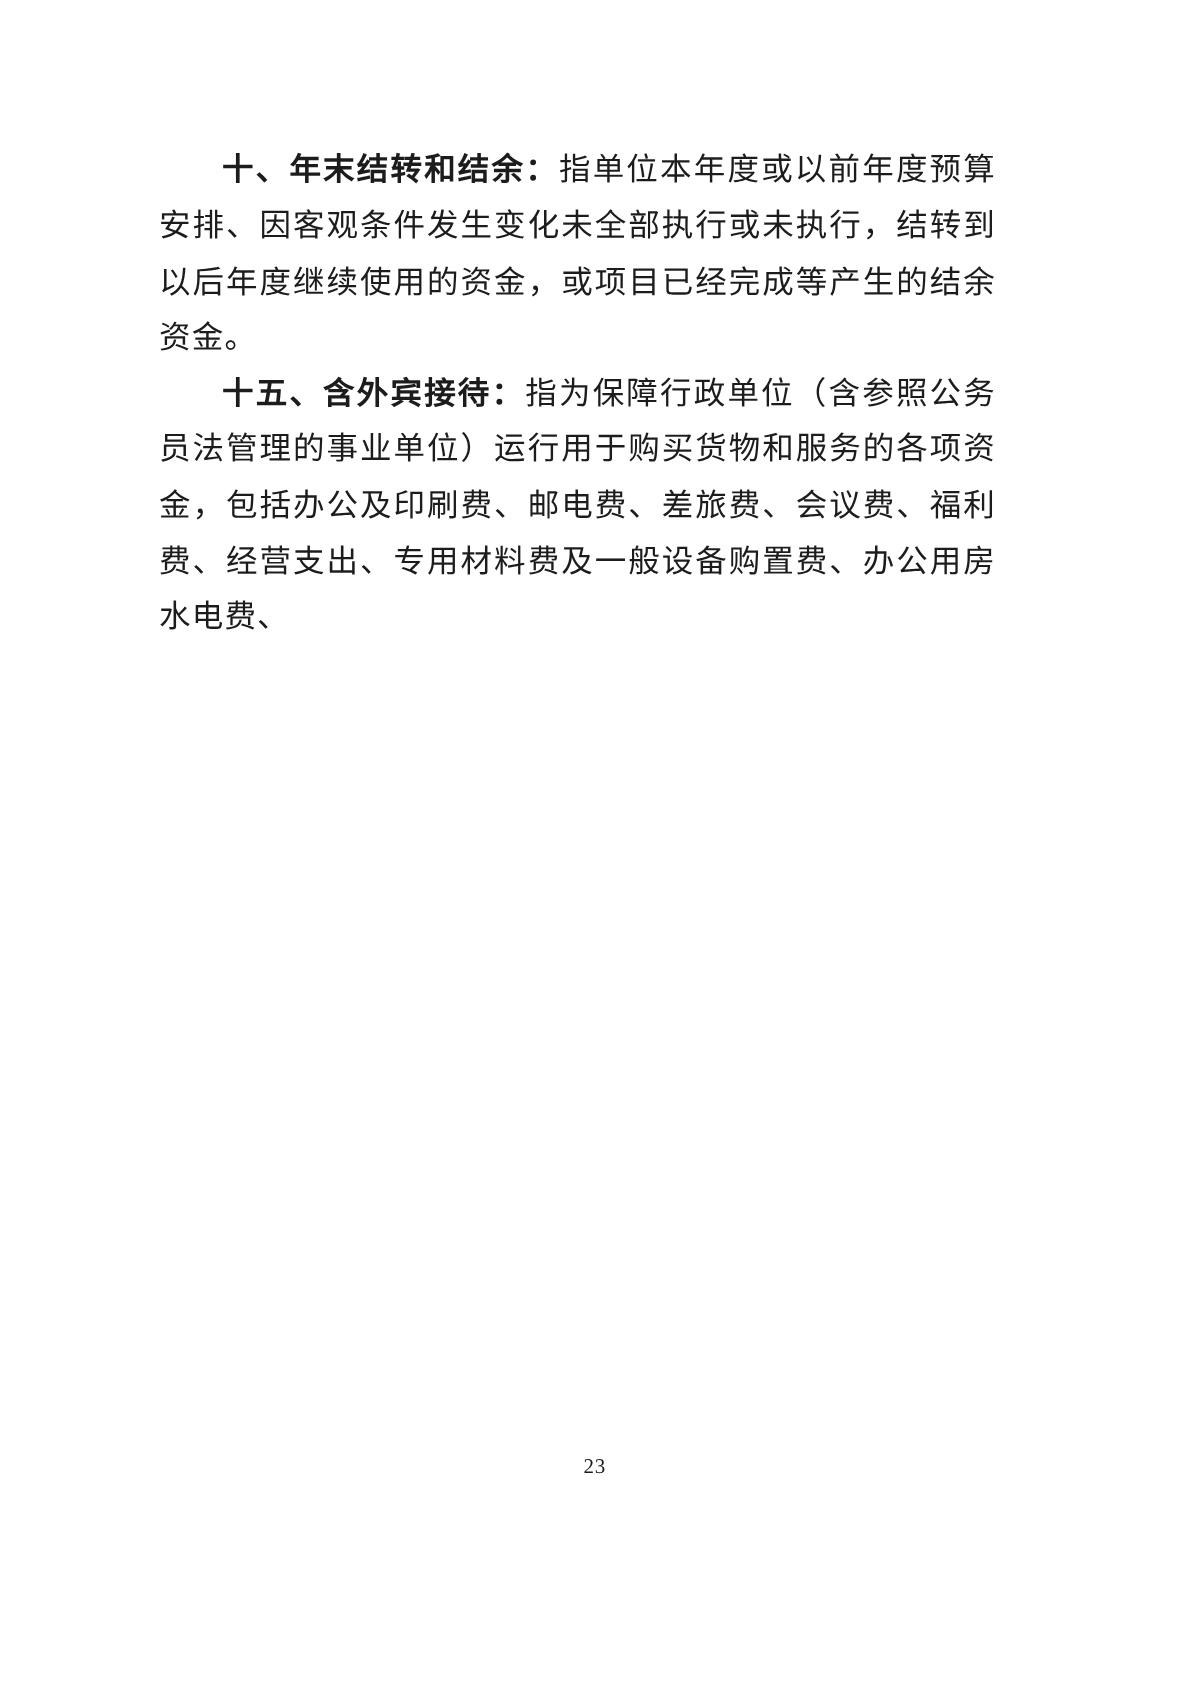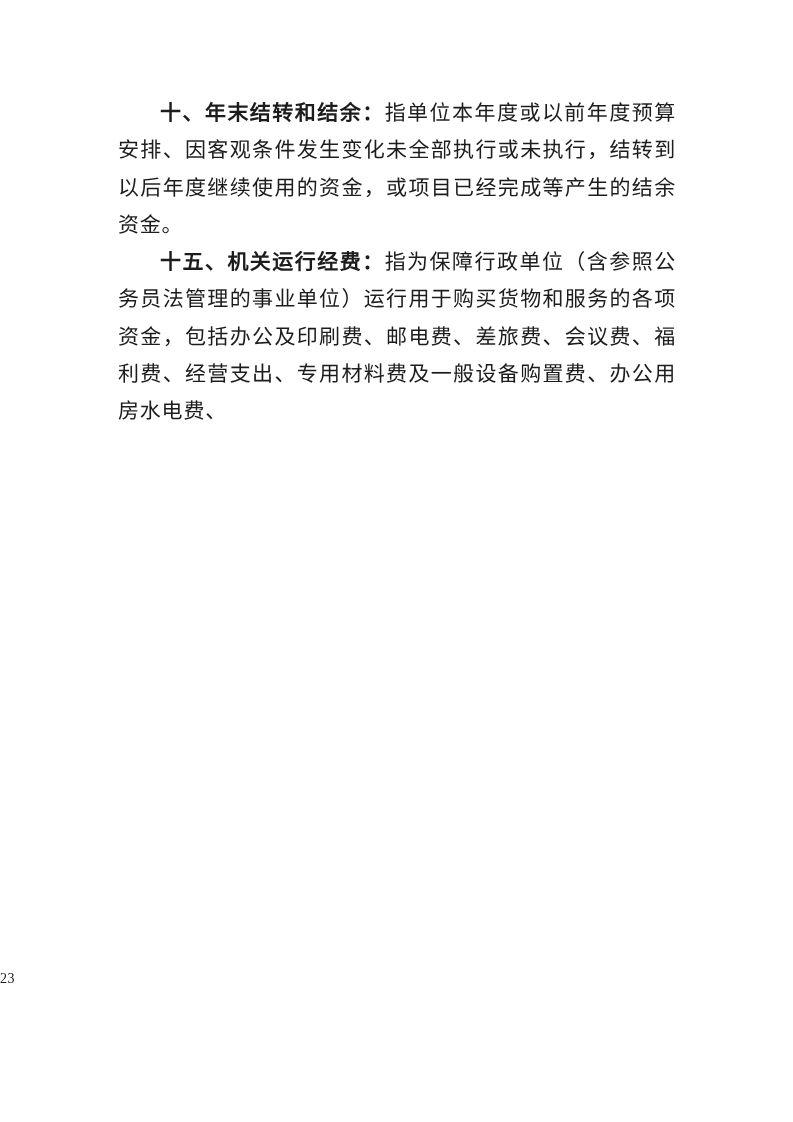--- a/index.html
+++ b/index.html
@@ -11,21 +11,21 @@
     position: relative;
     width: 793px;
     height: 1122px;
     background: #ffffff;
     overflow: hidden;
     font-family: "Liberation Serif", serif;
     color: #1c1c1c;
   }
   .content {
     position: absolute;
-    left: 118px;
+    left: 106px;
     top: 95px;
     width: 558px;
   }
   .para {
     margin: 0;
     font-size: 21px;
     line-height: 37.3px;
     letter-spacing: 0.8px;
     text-align: justify;
     text-justify: inter-character;
@@ -33,28 +33,28 @@
     color: #1c1c1c;
   }
   .para .heading {
     font-weight: bold;
   }
   .page-number {
     position: absolute;
     left: 0;
     top: 971px;
     width: 100%;
-    text-align: left;
+    text-align: center;
     font-size: 14px;
     letter-spacing: 0.5px;
     color: #1c1c1c;
   }
 </style>
 </head>
 <body>
 
 <div class="page">
   <div class="content">
     <p class="para"><span class="heading">十、年末结转和结余：</span><span>指单位本年度或以前年度预算安排、因客观条件发生变化未全部执行或未执行，结转到以后年度继续使用的资金，或项目已经完成等产生的结余资金。</span></p>
-    <p class="para"><span class="heading">十五、机关运行经费：</span><span>指为保障行政单位（含参照公务员法管理的事业单位）运行用于购买货物和服务的各项资金，包括办公及印刷费、邮电费、差旅费、会议费、福利费、经营支出、专用材料费及一般设备购置费、办公用房水电费、</span></p>
+    <p class="para"><span class="heading">十五、含外宾接待：</span><span>指为保障行政单位（含参照公务员法管理的事业单位）运行用于购买货物和服务的各项资金，包括办公及印刷费、邮电费、差旅费、会议费、福利费、经营支出、专用材料费及一般设备购置费、办公用房水电费、</span></p>
   </div>
   <div class="page-number">23</div>
 </div>
 
 </body></html>

